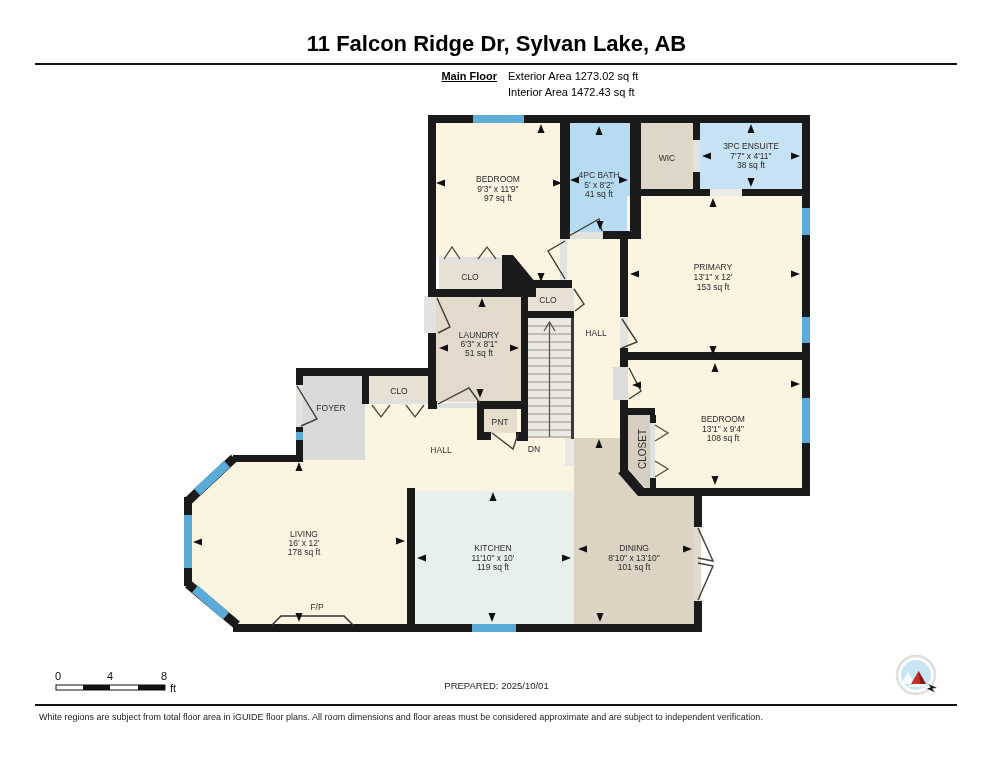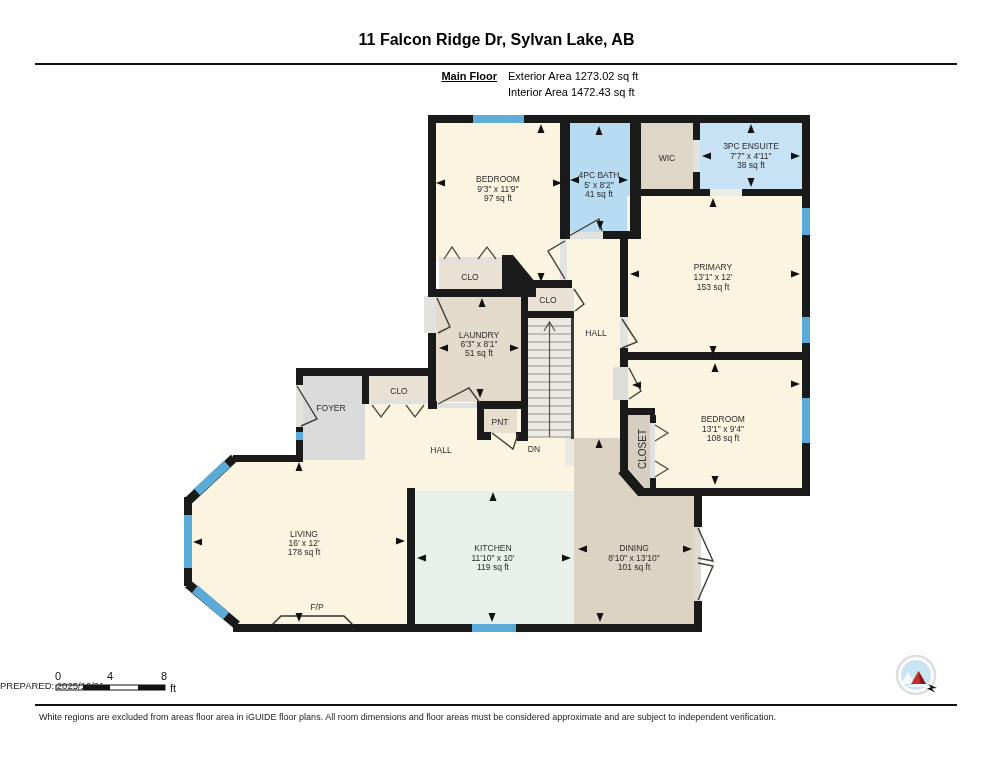--- a/index.html
+++ b/index.html
@@ -1,23 +1,23 @@
 <!DOCTYPE html>
 <html><head>
 <meta charset="utf-8">
 <style>
   html,body{margin:0;padding:0;background:#ffffff;width:993px;height:768px;overflow:hidden;}
   body{font-family:"Liberation Sans", sans-serif;position:relative;}
   #page{position:absolute;left:0;top:0;width:993px;height:768px;}
-  .hdr-title{position:absolute;left:0;top:31px;width:993px;text-align:center;font-size:16px;font-weight:bold;color:#000;}
+  .hdr-title{position:absolute;left:0;top:31px;width:993px;text-align:center;font-size:22px;font-weight:bold;color:#000;}
   .hdr-line{position:absolute;left:35px;top:63px;width:922px;height:2px;background:#111;}
   .hdr-main{position:absolute;left:0px;top:70px;width:497px;text-align:right;font-size:11px;font-weight:bold;color:#000;text-decoration:underline;}
   .hdr-ext{position:absolute;left:508px;top:70px;font-size:11px;color:#000;}
   .hdr-int{position:absolute;left:508px;top:86px;font-size:11px;color:#000;}
-  .ftr-prepared{position:absolute;left:0;top:680px;width:993px;text-align:left;font-size:9.5px;color:#222;}
+  .ftr-prepared{position:absolute;left:0;top:680px;width:993px;text-align:center;font-size:9.5px;color:#222;}
   .ftr-line{position:absolute;left:35px;top:704px;width:922px;height:2px;background:#111;}
   .ftr-disc{position:absolute;left:39px;top:712px;font-size:9px;color:#222;}
   svg text{font-family:"Liberation Sans", sans-serif;}
 </style>
 </head>
 <body>
 <div id="page">
 
 <div class="hdr-title">11 Falcon Ridge Dr, Sylvan Lake, AB</div>
 
@@ -599,14 +599,14 @@
 <path d="M911,684 L918.5,671 L926,684 Z" fill="#c32f28"></path>
 <path d="M918.5,671 L926,684 L920.5,684 Z" fill="#77201b"></path>
 <path d="M928,684 l9,4 l-5,0.5 l3,4 l-8,-4 l4,-1 Z" fill="#111"></path>
 </g>
 </svg>
 
 <div class="ftr-prepared">PREPARED: 2025/10/01</div>
 
 <div class="ftr-line"></div>
 
-<div class="ftr-disc">White regions are excluded from areas floor area in iGUIDE floor plans. All room dimensions and floor areas must be considered approximate and are subject to independent verification.</div>
+<div class="ftr-disc">White regions are subject from total floor area in iGUIDE floor plans. All room dimensions and floor areas must be considered approximate and are subject to independent verification.</div>
 </div>
 
 </body></html>

